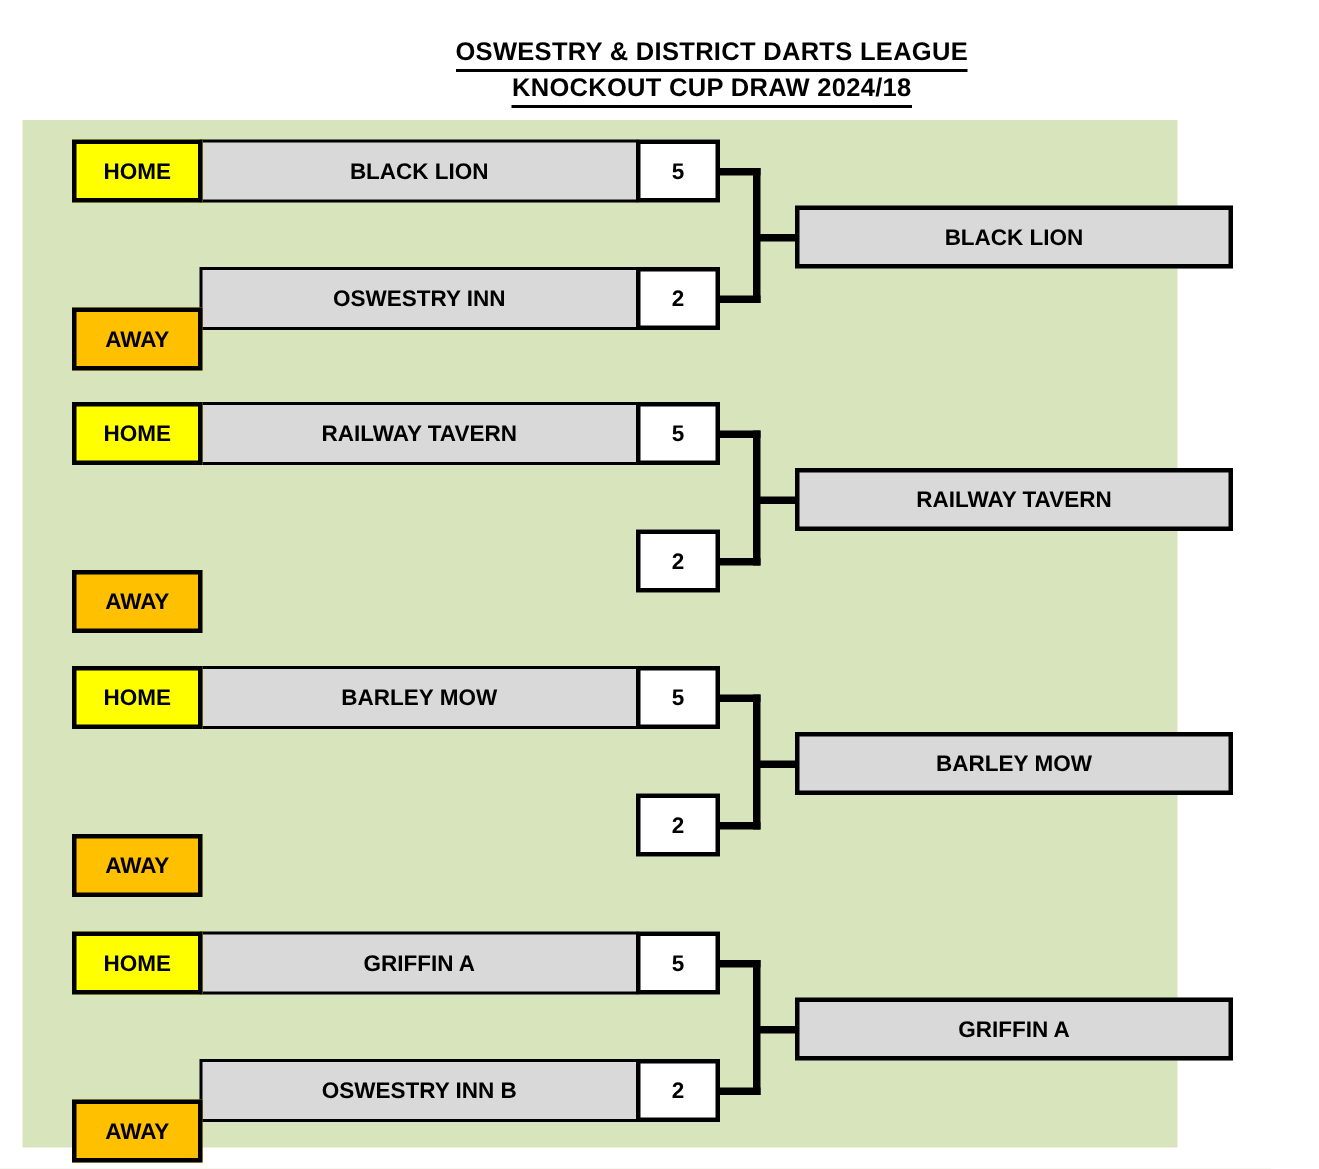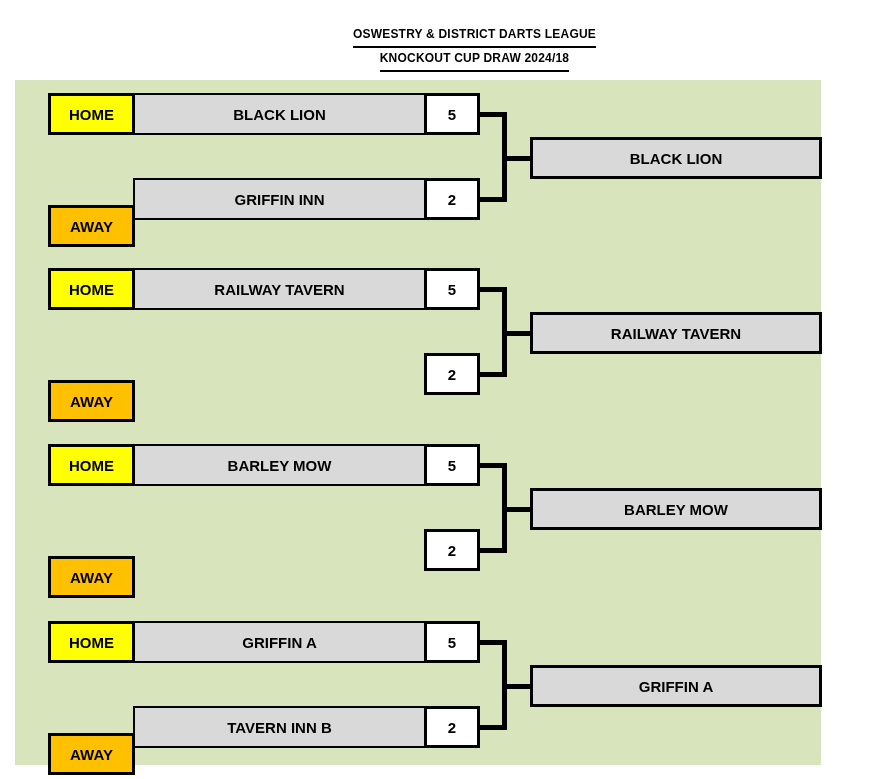--- a/index.html
+++ b/index.html
@@ -17,41 +17,40 @@
   }
   
   #title {
     position: absolute;
     left: 70px;
     right: 0;
     top: 24px;
     text-align: center;
     color: #000000;
     font-weight: bold;
-    font-size: 12px;
+    font-size: 17px;
     line-height: 21px;
   }
   #title .tline {
     display: block;
   }
   #title .tline span {
     display: inline-block;
     border-bottom: 2px solid #000000;
     padding-bottom: 1px;
     letter-spacing: 0.2px;
   }
   
   #panel {
     position: absolute;
     left: 15px;
     top: 80px;
     width: 770px;
     height: 685px;
     background: #d7e4bc;
-    padding-left: 36px;
   }
   .match {
     position: absolute;
     left: 0;
     width: 842px;
     height: 127px;
   }
   .row {
     position: absolute;
     left: 33px;
@@ -139,21 +138,21 @@
   <div id="panel">
 
     <div class="match" id="match-0">
       <div class="row home-row">
         <div class="cell label home-bg">HOME</div>
         <div class="cell team">BLACK LION</div>
         <div class="cell score">5</div>
       </div>
       <div class="row away-row">
         <div class="cell label away-bg">AWAY</div>
-        <div class="cell team">GRIFFIN INN</div>
+        <div class="cell team">OSWESTRY INN</div>
         <div class="cell score">2</div>
       </div>
       <div class="line stub-top"></div>
       <div class="line stub-bottom"></div>
       <div class="line vline"></div>
       <div class="line mid-stub"></div>
       <div class="winner">BLACK LION</div>
     </div>
 
     <div class="match" id="match-1">
@@ -191,21 +190,21 @@
     </div>
 
     <div class="match" id="match-3">
       <div class="row home-row">
         <div class="cell label home-bg">HOME</div>
         <div class="cell team">GRIFFIN A</div>
         <div class="cell score">5</div>
       </div>
       <div class="row away-row">
         <div class="cell label away-bg">AWAY</div>
-        <div class="cell team">TAVERN INN B</div>
+        <div class="cell team">OSWESTRY INN B</div>
         <div class="cell score">2</div>
       </div>
       <div class="line stub-top"></div>
       <div class="line stub-bottom"></div>
       <div class="line vline"></div>
       <div class="line mid-stub"></div>
       <div class="winner">GRIFFIN A</div>
     </div>
 
   </div>

